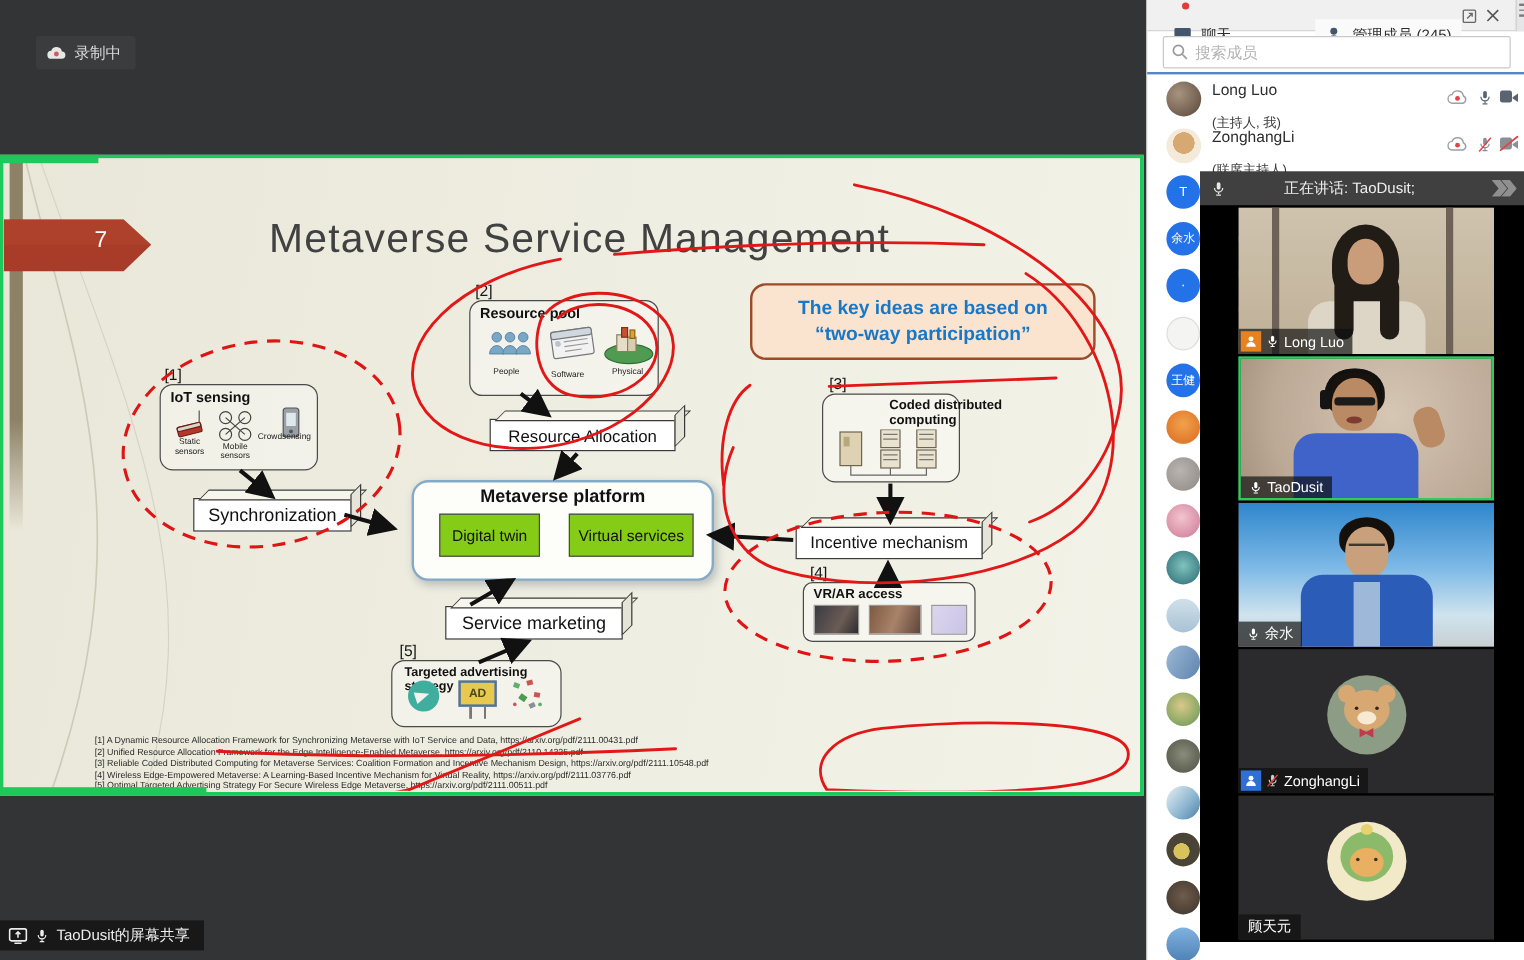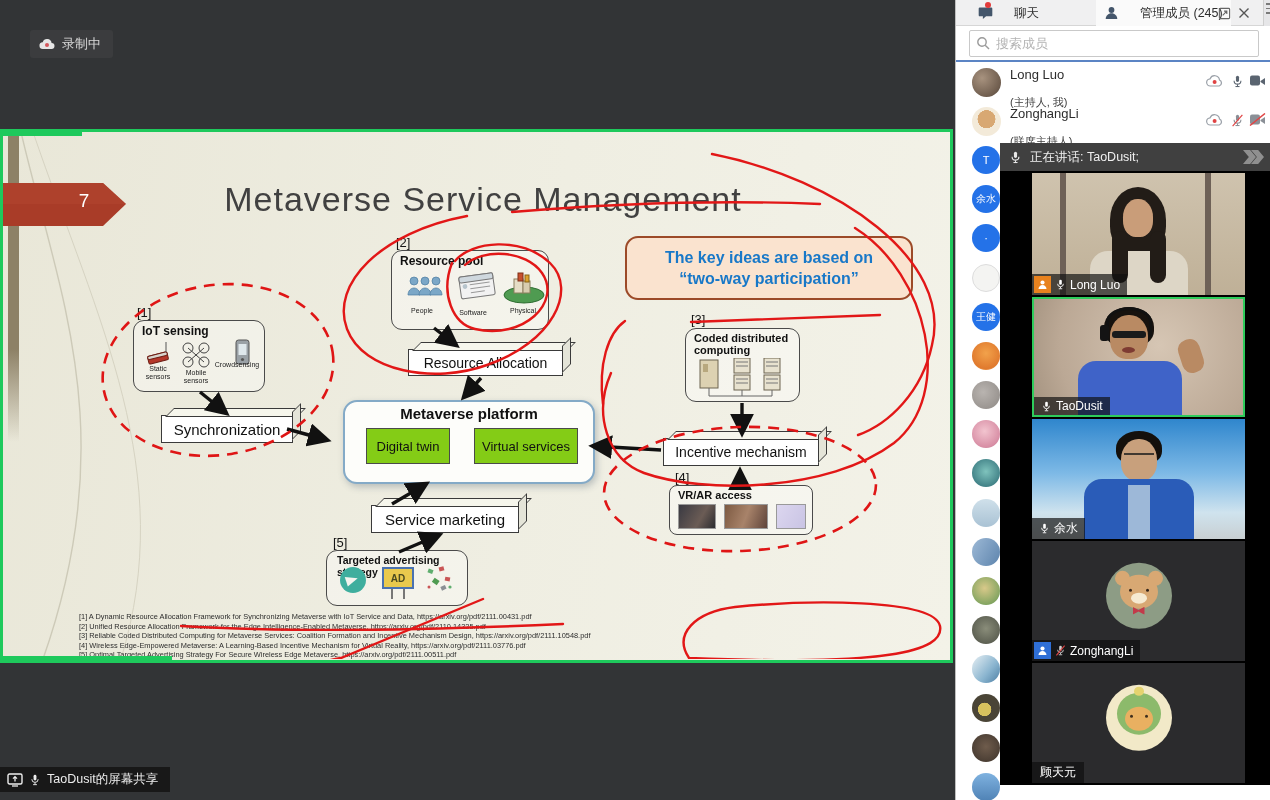--- a/index.html
+++ b/index.html
@@ -60,21 +60,21 @@
   .megaphone::after{content:"";position:absolute;left:6px;top:8px;width:0;height:0;
     border-left:12px solid #f3f3ee;border-top:5px solid transparent;border-bottom:5px solid transparent;transform:rotate(-18deg);}
 
   
   .share-badge{position:absolute;left:0;top:767px;height:25px;display:flex;align-items:center;gap:6px;
     background:rgba(20,20,20,.88);color:#ededed;font-size:12.5px;padding:0 12px 0 7px;}
 
   
   .sidebar{position:absolute;left:955px;top:0;width:315px;height:800px;background:#ffffff;border-left:1px solid #bfbfbf;}
   .tabbar{position:absolute;left:0;top:0;width:315px;height:26px;background:#f0f0f1;border-bottom:1px solid #d6d6d6;}
-  .tab{position:absolute;top:0;height:26px;display:flex;align-items:center;gap:21px;font-size:12.5px;color:#2e2e2e;padding:0 8px;}
+  .tab{position:absolute;top:16px;height:26px;display:flex;align-items:center;gap:8px;font-size:12.5px;color:#2e2e2e;padding:0 8px;}
   .tab-chat{left:14px;}
   .tab-members{left:140px;background:#fafafa;}
   .reddot{position:absolute;left:29px;top:2px;width:6px;height:6px;border-radius:50%;background:#e23b3b;}
   .winbtn{position:absolute;top:4px;width:18px;height:18px;display:flex;align-items:center;justify-content:center;color:#555;}
   .sliver{position:absolute;right:0;top:0;width:8px;height:26px;background:#e6e6e8;border-left:1px solid #cfcfcf;}
   .sliver i{display:block;width:4px;height:1.5px;background:#7a7a7a;margin:3px auto 0;}
 
   .search{position:absolute;left:13px;top:30px;width:290px;height:27px;border:1px solid #c9c9c9;border-radius:2px;
     padding:0 6px 0 26px;font-size:13px;color:#333;outline:none;background:#fff;}
   .search::placeholder{color:#b2b2b2;}
@@ -86,21 +86,21 @@
   .mname{position:absolute;left:54px;top:4px;font-size:13px;color:#2d2d2d;}
   .mrole{position:absolute;left:54px;top:20px;font-size:11px;color:#3c3c3c;margin-top:12px;}
   .mico{position:absolute;top:11px;}
 
   .sav{position:absolute;left:16px;width:28px;height:28px;border-radius:50%;display:flex;align-items:center;justify-content:center;
     color:#fff;font-size:11px;}
   .savblue{background:#2472e8;}
 
   
   .videos{position:absolute;left:1000px;top:143px;width:270px;height:642px;background:#000;}
-  .vhead{position:absolute;left:0;top:0;width:270px;height:28px;background:#404040;display:flex;align-items:center;}
+  .vhead{position:absolute;left:0;top:0;width:270px;height:28px;background:#404040;display:flex;align-items:center;gap:40px;}
   .vhead-text{color:#f0f0f0;font-size:12.5px;margin-left:8px;}
   .chevwrap{position:absolute;right:6px;top:7px;display:flex;}
   .chev{width:13px;height:14px;background:#8f8f8f;margin-left:-5px;
     clip-path:polygon(0 0,55% 0,100% 50%,55% 100%,0 100%,45% 50%);}
 
   .tile{position:absolute;left:32px;width:213px;overflow:hidden;background:#2b2b2d;}
   .np{position:absolute;left:0;bottom:0;display:flex;align-items:center;gap:4px;background:rgba(15,15,15,.68);
     color:#fff;font-size:12px;padding:2px 7px 2px 2px;}
   .np.textonly{padding:2px 8px;}
   .npbadge{width:17px;height:17px;display:flex;align-items:center;justify-content:center;}
@@ -234,21 +234,21 @@
         <div class="pinner" style="left:21px;top:26px;width:84px;height:36px;">
           <span>Digital twin</span>
         </div>
         <div class="pinner" style="left:129px;top:26px;width:104px;height:36px;">
           <span>Virtual services</span>
         </div>
       </div>
 
       <div class="blabel" style="left:688px;top:180px;">[3]</div>
       <div class="gbox" style="left:682px;top:196px;width:115px;height:74px;">
-        <span class="gtitle" style="font-size:11px;line-height:12px;width:100px;">Coded distributed computing</span>
+        <span class="gtitle" style="font-size:11px;line-height:12px;width:100px;margin-left:47px;">Coded distributed computing</span>
         <svg width="100" height="42" viewBox="0 0 100 42" style="position:absolute;left:8px;top:29px;">
           <rect x="6" y="2" width="18" height="28" fill="#ddd2b2" stroke="#6d6least" stroke-width="1"></rect>
           <rect x="6" y="2" width="18" height="28" fill="#ddd2b2" stroke="#6d6450"></rect>
           <rect x="9" y="6" width="5" height="8" fill="#b8a87e"></rect>
           <rect x="40" y="0" width="16" height="15" fill="#e8e2cf" stroke="#6d6450"></rect>
           <rect x="40" y="17" width="16" height="15" fill="#e8e2cf" stroke="#6d6450"></rect>
           <rect x="70" y="0" width="16" height="15" fill="#e8e2cf" stroke="#6d6450"></rect>
           <rect x="70" y="17" width="16" height="15" fill="#e8e2cf" stroke="#6d6450"></rect>
           <g stroke="#777">
               <line x1="42" y1="4" x2="54" y2="4"></line>

